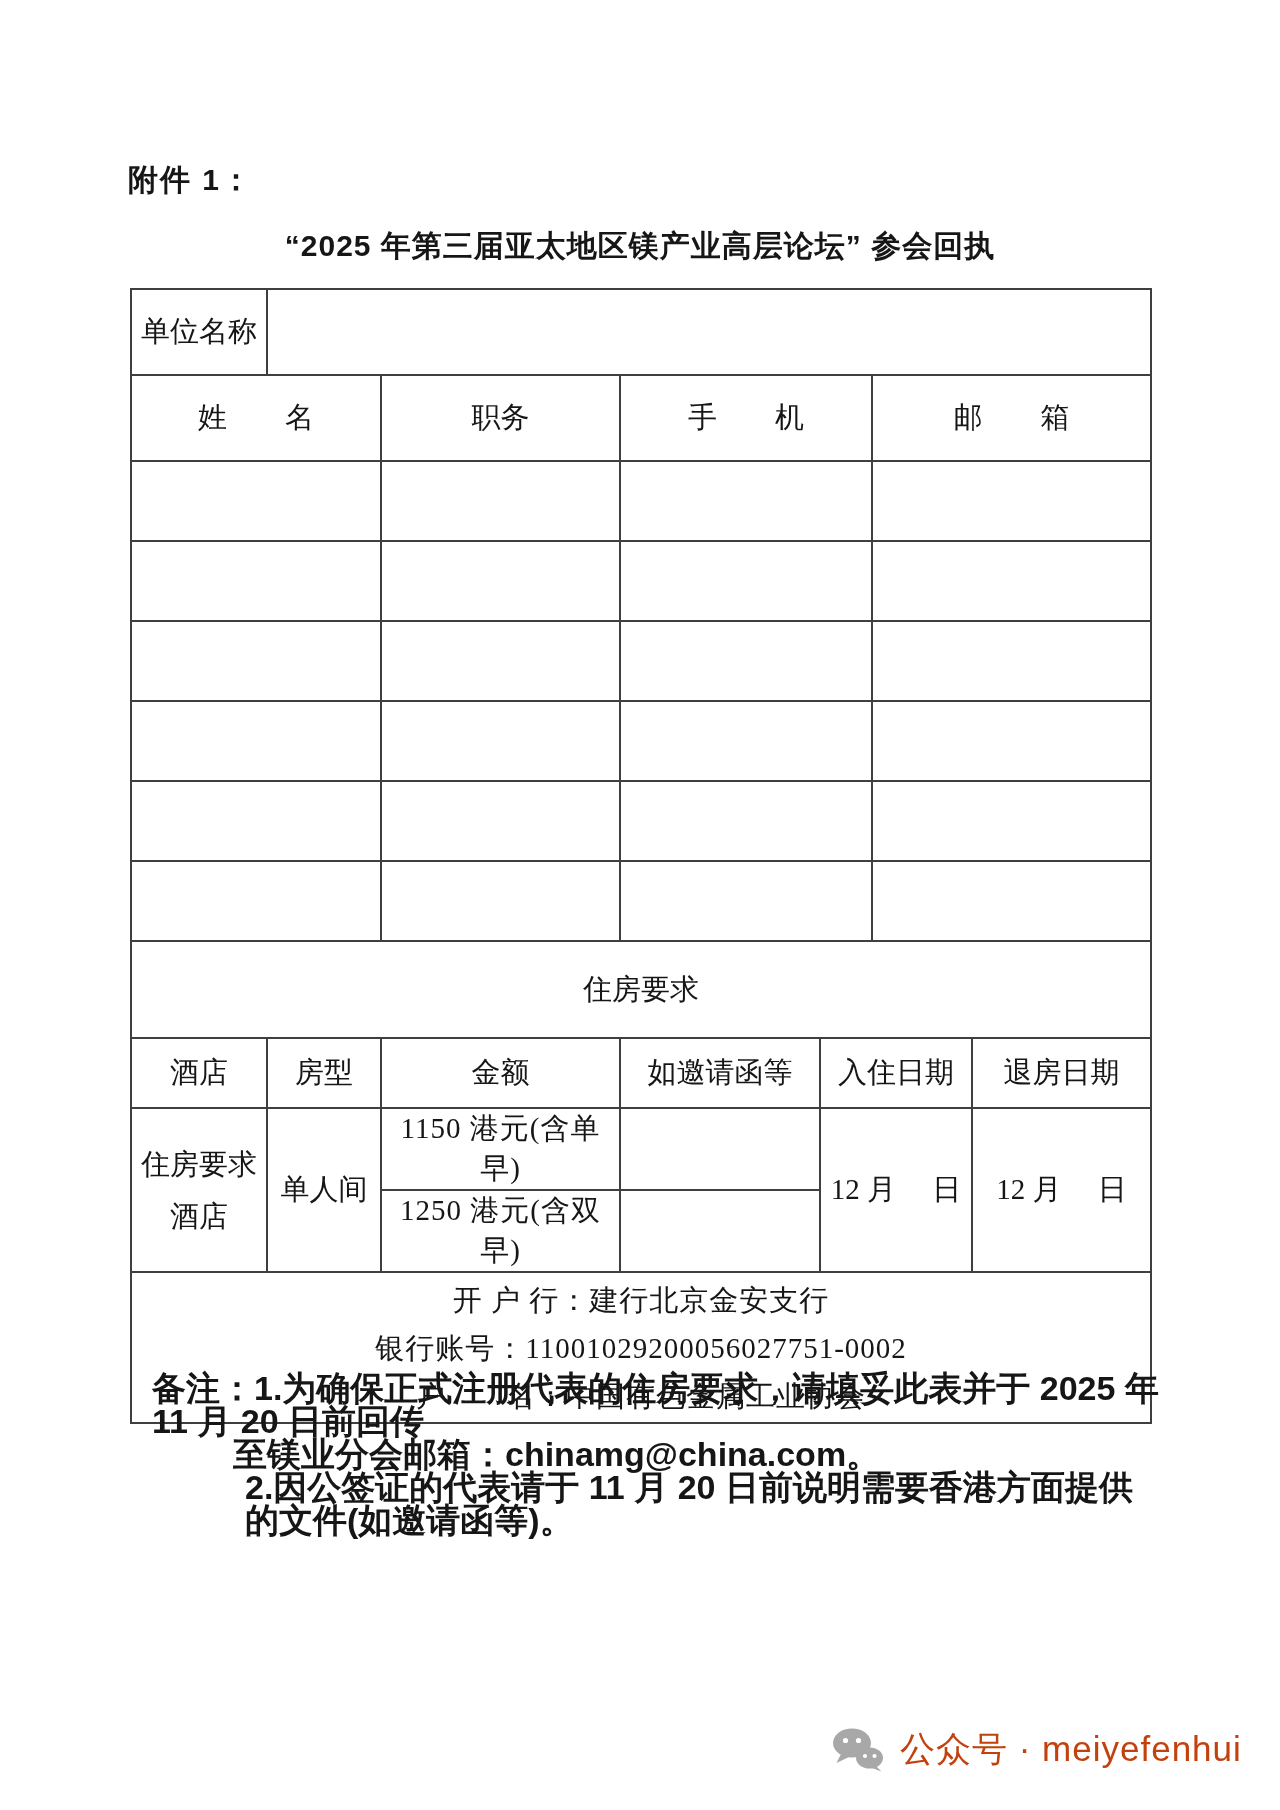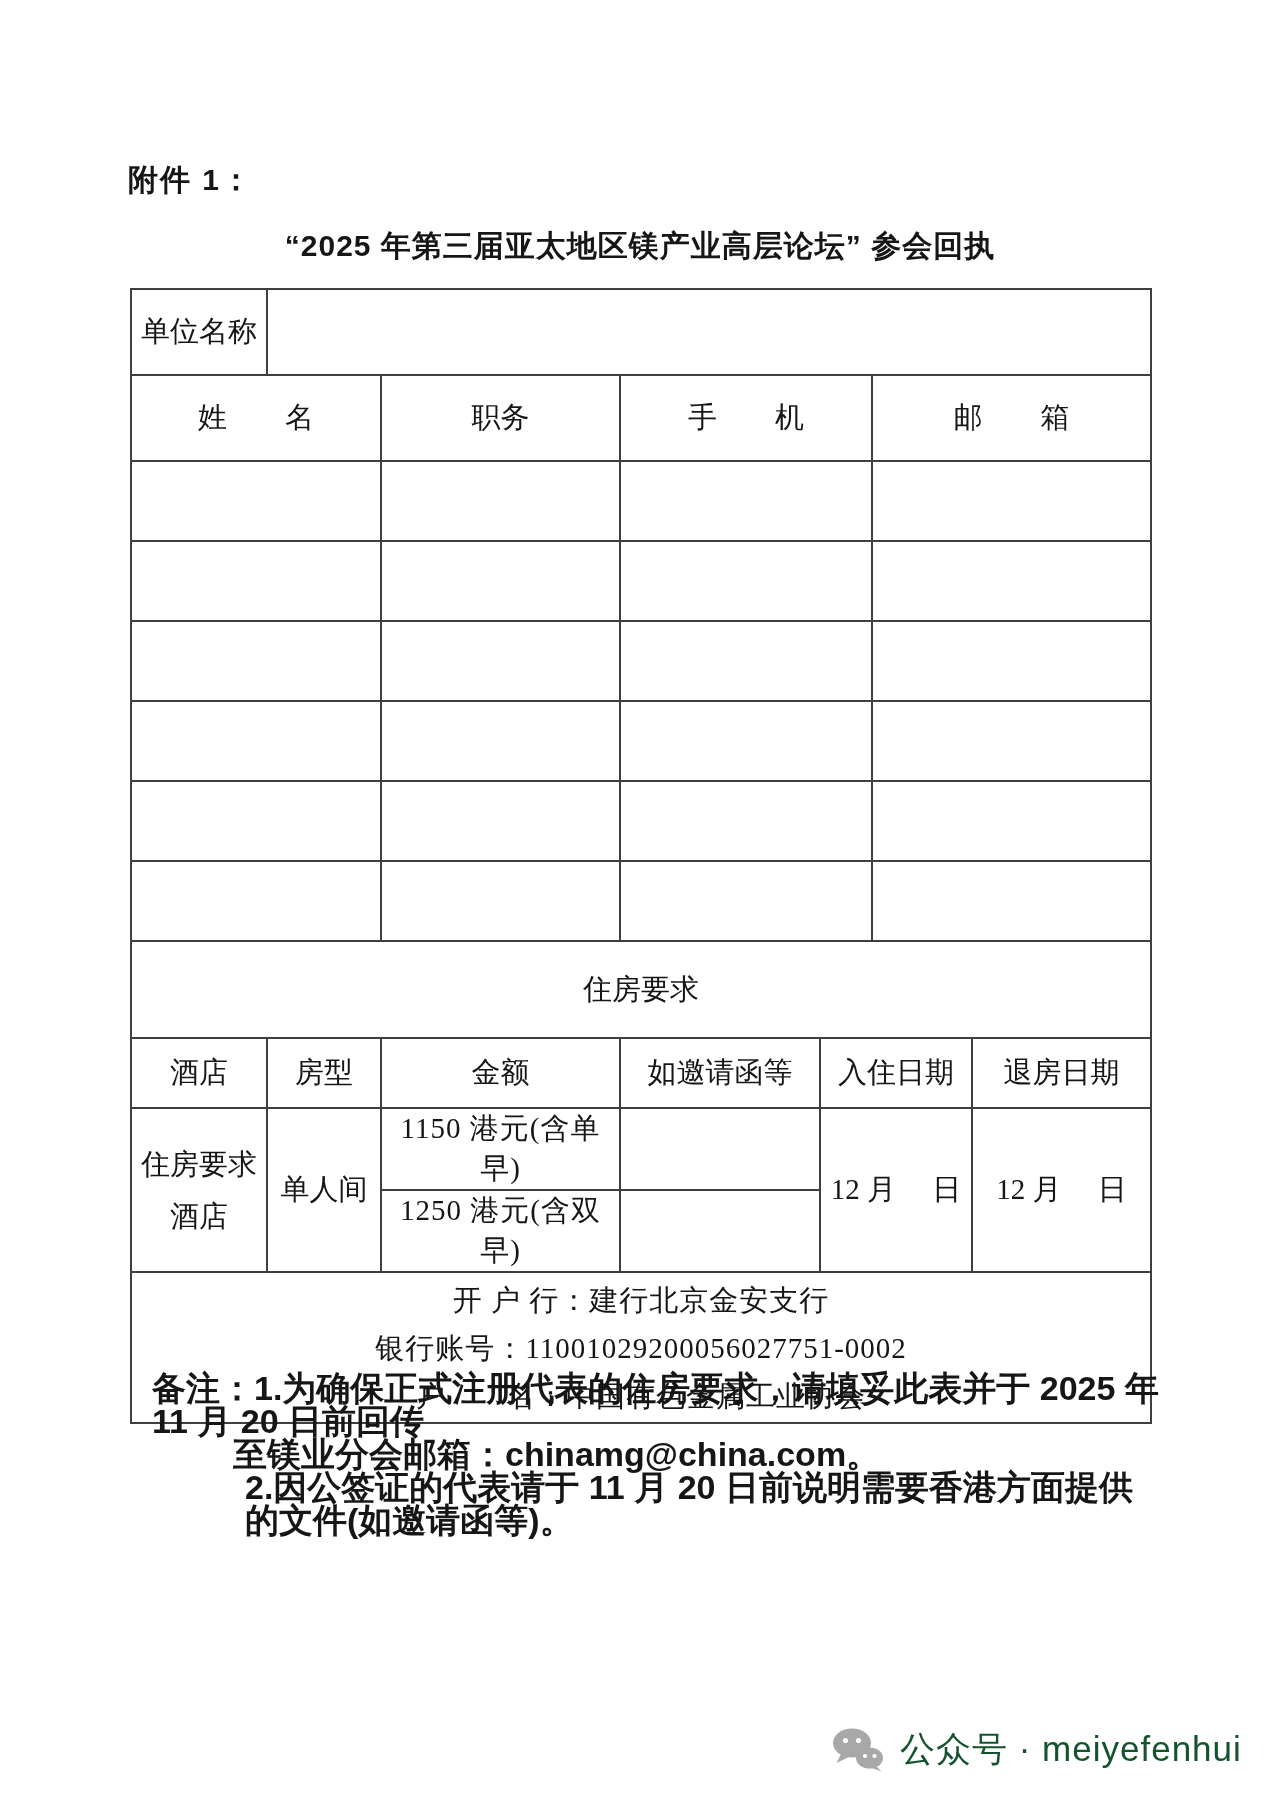--- a/index.html
+++ b/index.html
@@ -51,21 +51,21 @@
   .notes{
     position:absolute;left:152px;top:1372px;width:1010px;
     font-family:"Liberation Sans","DejaVu Sans",sans-serif;
     font-weight:bold;font-size:34px;line-height:33px;
   }
   .notes .n2{margin-left:81px;}
   .notes .n3{margin-left:93px;}
   .watermark{
     position:absolute;left:832px;top:1726px;
     display:flex;align-items:center;gap:16px;
-    color:#14532d;
+    color:#c2410c;
     font-family:"Liberation Sans","DejaVu Sans",sans-serif;
     font-size:35px;letter-spacing:1px;white-space:nowrap;
   }
   .wechat-icon{flex:0 0 auto;display:block;}
 </style>
 </head>
 <body>
 
 <div class="page">
 

